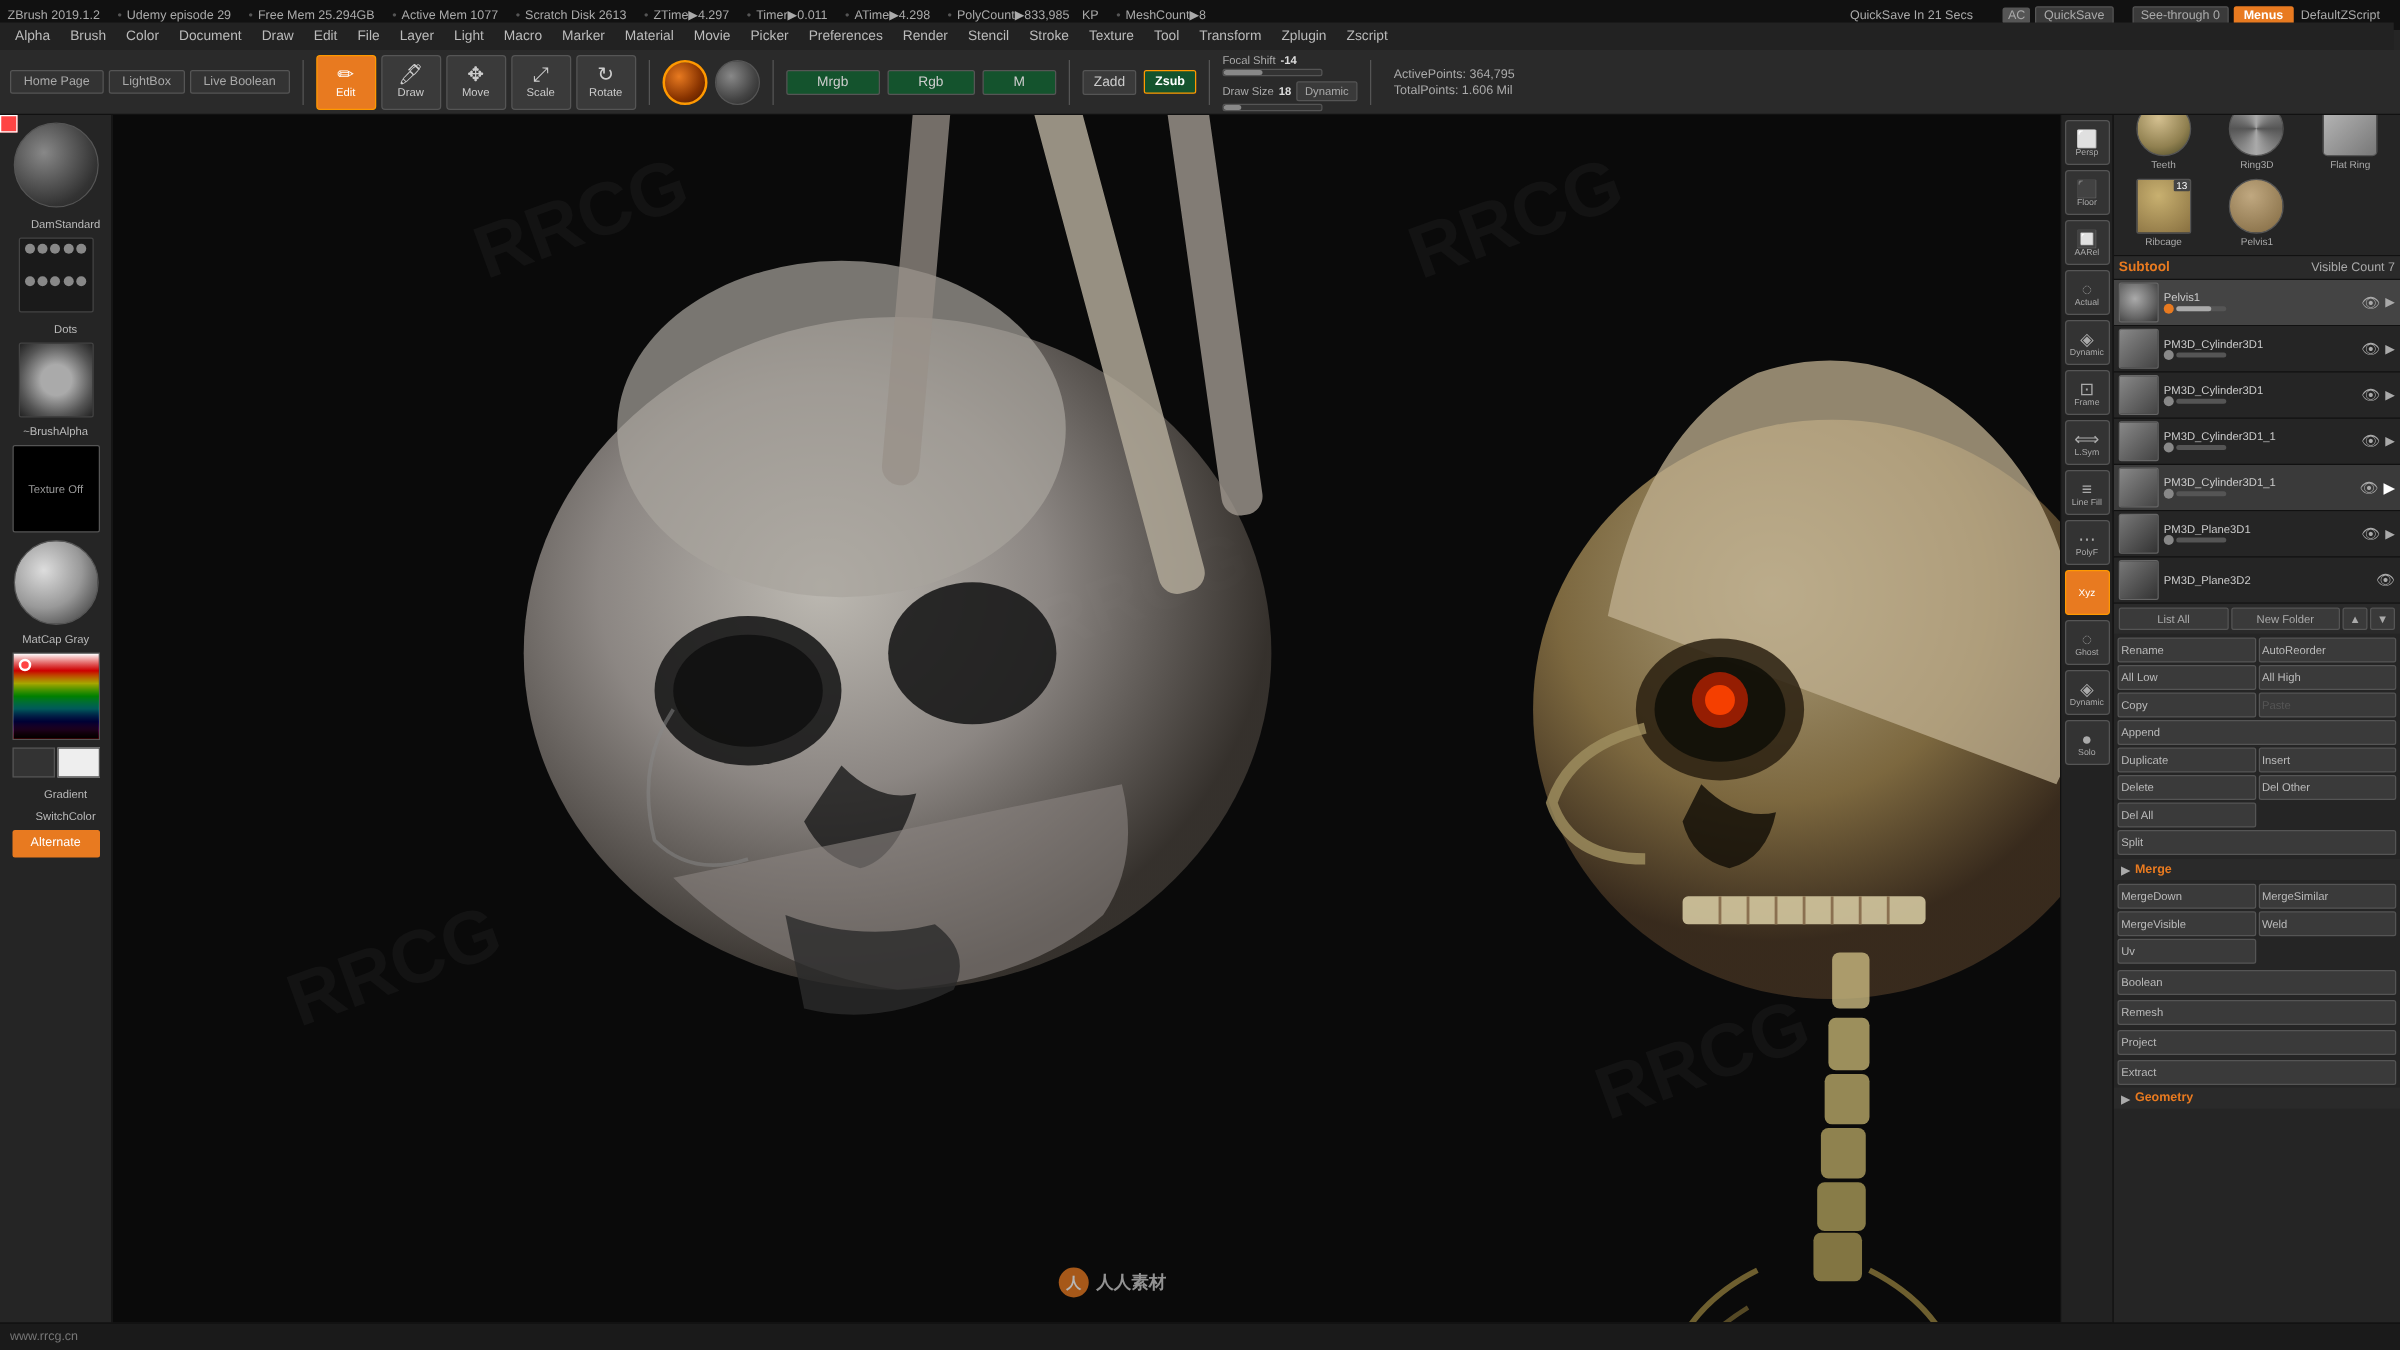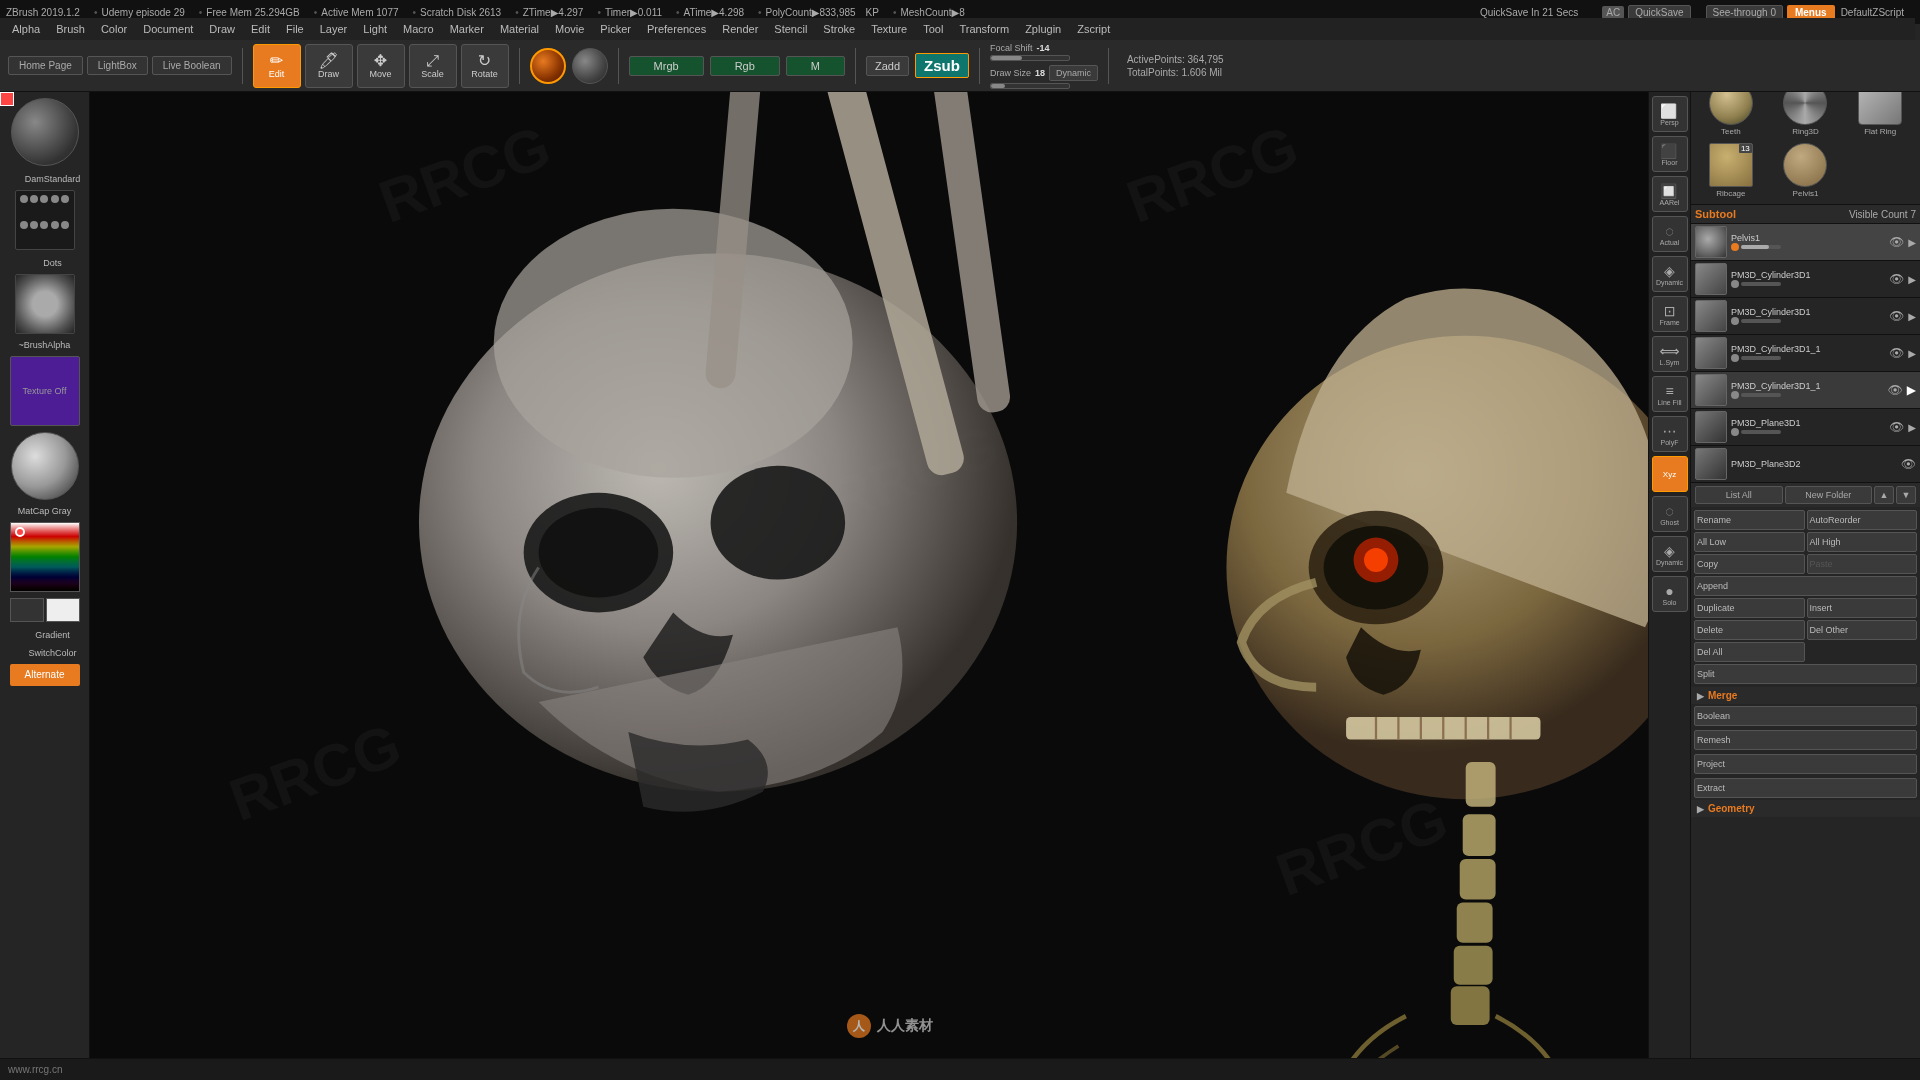--- a/index.html
+++ b/index.html
@@ -90,26 +90,26 @@
     .toolbar-info {
       display: flex;
       flex-direction: column;
       font-size: 10px;
       color: #aaa;
       margin-left: 8px;
       gap: 2px;
     }
 
     .zsub-btn {
-      background: #0f766e;
+      background: #14532d;
       color: #fff;
       border: 1px solid #f90;
       padding: 3px 8px;
       border-radius: 2px;
-      font-size: 15px;
+      font-size: 10px;
       font-weight: bold;
       cursor: pointer;
     }
     .zadd-btn {
       background: #3a3a3a;
       color: #ccc;
       border: 1px solid #555;
       padding: 3px 8px;
       border-radius: 2px;
       font-size: 11px;
@@ -178,21 +178,21 @@
       background: radial-gradient(circle, #aaa 30%, #555 70%, #222);
       border: 1px solid #444;
       border-radius: 2px;
       cursor: pointer;
     }
     .alpha-label { color: #bbb; font-size: 9px; text-align: center; }
 
     .texture-off-box {
       width: 70px;
       height: 70px;
-      background: #4c1d95;
+      background: #000000;
       border: 1px solid #555;
       display: flex;
       align-items: center;
       justify-content: center;
       color: #999;
       font-size: 9px;
       text-align: center;
       cursor: pointer;
       border-radius: 2px;
     }
@@ -1019,20 +1019,27 @@
     <button class="action-btn">Delete</button>
     <button class="action-btn">Del Other</button>
     <button class="action-btn">Del All</button>
     <button class="action-btn full-width">Split</button>
   </div>
 
   <div class="section-title">
     <span class="section-arrow">▶</span>
     <span>Merge</span>
   </div>
+  <div class="action-grid">
+    <button class="action-btn">MergeDown</button>
+    <button class="action-btn">MergeSimilar</button>
+    <button class="action-btn">MergeVisible</button>
+    <button class="action-btn">Weld</button>
+    <button class="action-btn">Uv</button>
+  </div>
 
   <button class="action-btn full-width" style="margin:2px 3px;width:calc(100% - 6px);">Boolean</button>
   <button class="action-btn full-width" style="margin:2px 3px;width:calc(100% - 6px);">Remesh</button>
   <button class="action-btn full-width" style="margin:2px 3px;width:calc(100% - 6px);">Project</button>
   <button class="action-btn full-width" style="margin:2px 3px;width:calc(100% - 6px);">Extract</button>
 
   <div class="section-title">
     <span class="section-arrow">▶</span>
     <span>Geometry</span>
   </div>

